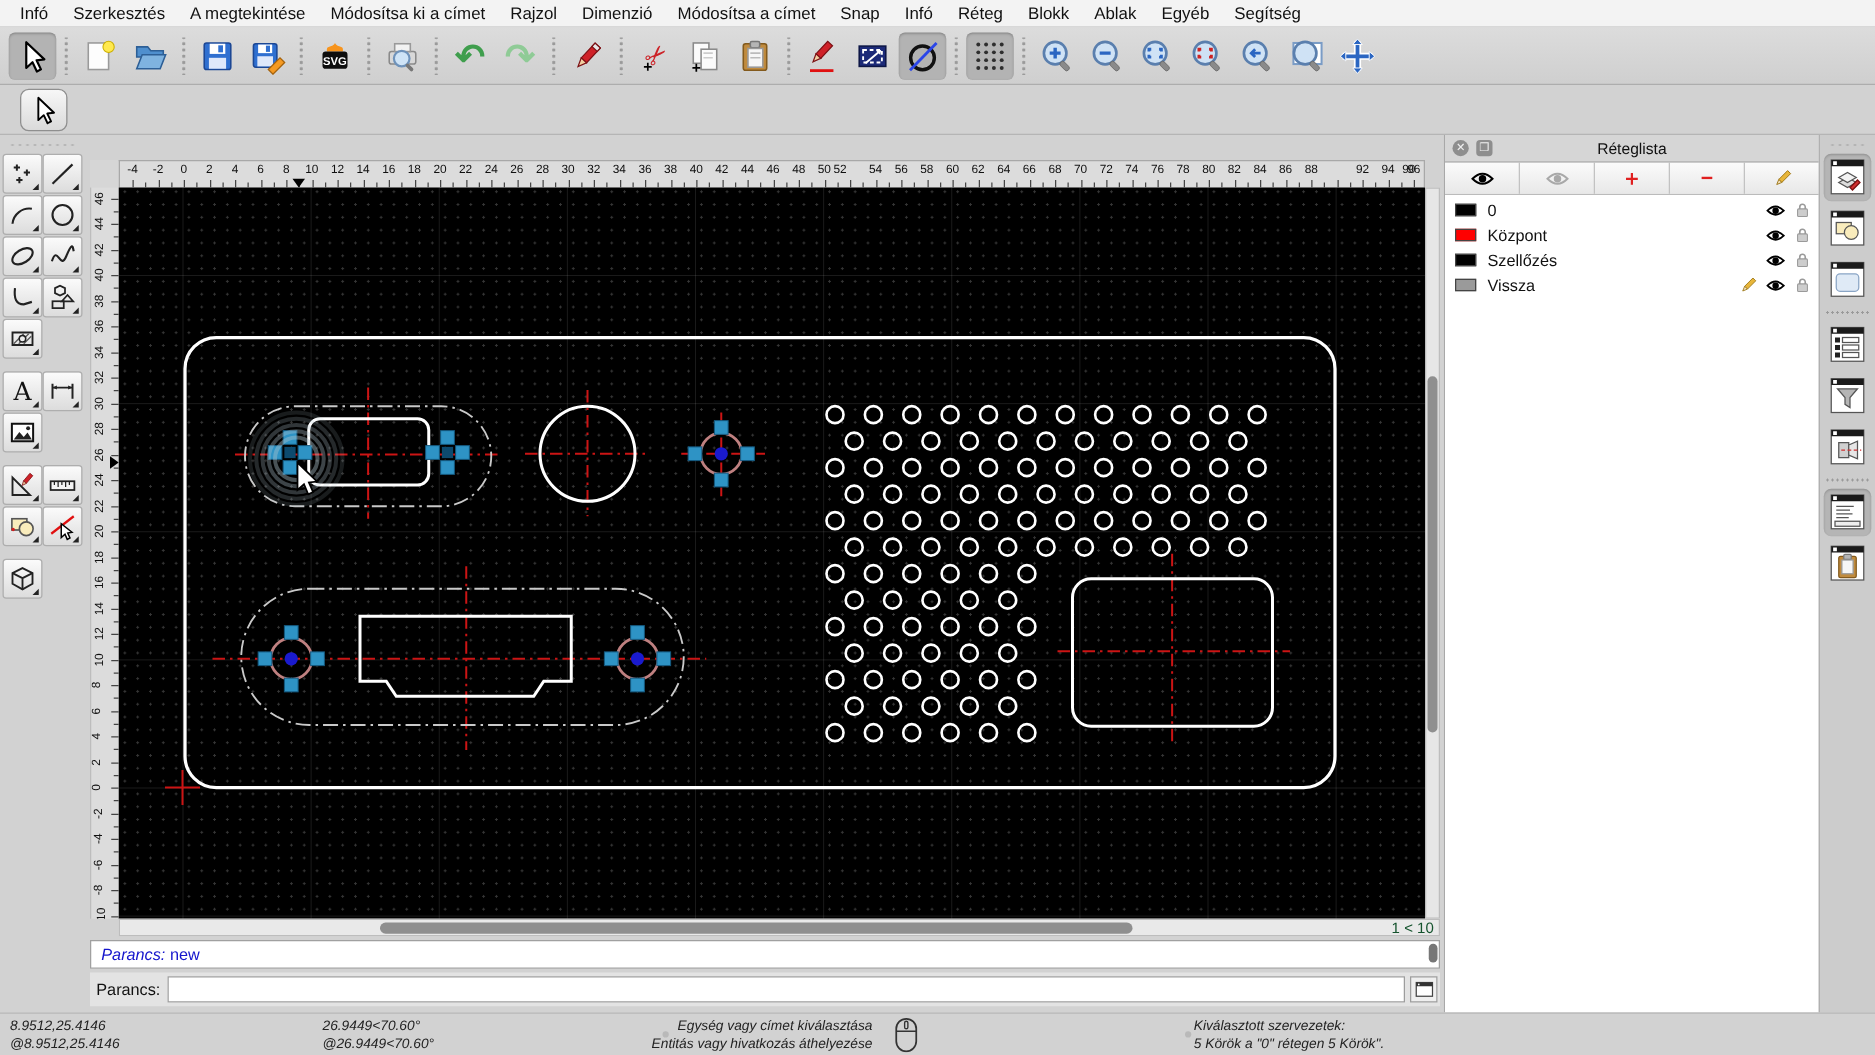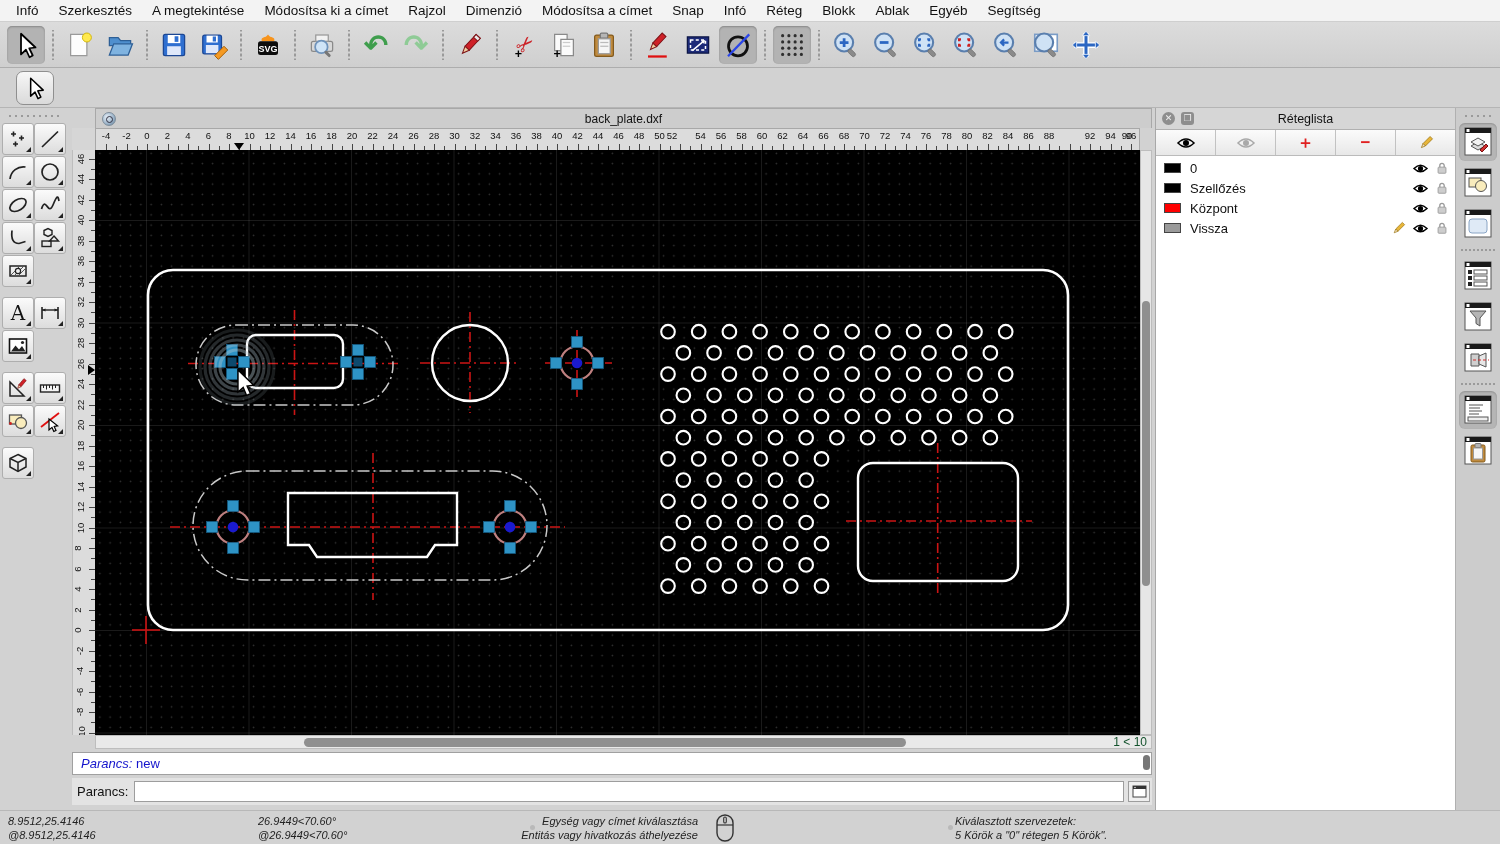--- a/index.html
+++ b/index.html
@@ -549,24 +549,20 @@
               <path d="M12 3.5 L20 7.5 V16 L12 20.5 L4 16 V7.5 Z" fill="none" stroke="#222" stroke-width="1.5"></path>
               <path d="M4 7.5 L12 11.5 L20 7.5 M12 11.5 V20.5" fill="none" stroke="#222" stroke-width="1.5"></path>
             </svg>
             <span class="corner"></span>
           </div>
         </div>
       </div>
   </div>
 
   <div id="center">
-    <div id="doc-titlebar">
-      <div id="doc-icon"></div>
-      <span id="doc-title">back_plate.dxf</span>
-    </div>
     <div id="ruler-corner"></div>
     <div id="ruler-h">
         <div class="rt-h" style="left: 10px; height: 6px;"></div>
         <span class="rl-h" style="left: 10px;">-4</span>
         <div class="rt-h" style="left: 20.25px; height: 4px;"></div>
         <div class="rt-h" style="left: 30.5px; height: 6px;"></div>
         <span class="rl-h" style="left: 30.5px;">-2</span>
         <div class="rt-h" style="left: 40.75px; height: 4px;"></div>
         <div class="rt-h" style="left: 51px; height: 6px;"></div>
         <span class="rl-h" style="left: 51px;">0</span>
@@ -1035,34 +1031,34 @@
           <svg width="17" height="13" viewBox="0 0 20 16">
             <path d="M2 8 Q10 0 18 8 Q10 16 2 8 Z" fill="none" stroke="#000" stroke-width="1.8"></path>
             <circle cx="10" cy="8" r="3.2" fill="#000"></circle>
           </svg>
           <svg width="14" height="14" viewBox="0 0 16 16">
             <rect x="3.5" y="7" width="9" height="7" rx="1" fill="#cdcdcd" stroke="#9a9a9a"></rect>
             <path d="M5.5 7 V5.2 a2.5 2.5 0 0 1 5 0 V7" fill="none" stroke="#9a9a9a" stroke-width="1.5"></path>
           </svg>
         </div>
         <div class="layer-row">
-          <div class="layer-swatch" style="background: rgb(0, 0, 0);"></div>
-          <span class="layer-name">Szellőzés</span>
+          <div class="layer-swatch" style="background: rgb(255, 0, 0);"></div>
+          <span class="layer-name">Központ</span>
           <svg width="17" height="13" viewBox="0 0 20 16">
             <path d="M2 8 Q10 0 18 8 Q10 16 2 8 Z" fill="none" stroke="#000" stroke-width="1.8"></path>
             <circle cx="10" cy="8" r="3.2" fill="#000"></circle>
           </svg>
           <svg width="14" height="14" viewBox="0 0 16 16">
             <rect x="3.5" y="7" width="9" height="7" rx="1" fill="#cdcdcd" stroke="#9a9a9a"></rect>
             <path d="M5.5 7 V5.2 a2.5 2.5 0 0 1 5 0 V7" fill="none" stroke="#9a9a9a" stroke-width="1.5"></path>
           </svg>
         </div>
         <div class="layer-row">
-          <div class="layer-swatch" style="background: rgb(255, 0, 0);"></div>
-          <span class="layer-name">Központ</span>
+          <div class="layer-swatch" style="background: rgb(0, 0, 0);"></div>
+          <span class="layer-name">Szellőzés</span>
           <svg width="17" height="13" viewBox="0 0 20 16">
             <path d="M2 8 Q10 0 18 8 Q10 16 2 8 Z" fill="none" stroke="#000" stroke-width="1.8"></path>
             <circle cx="10" cy="8" r="3.2" fill="#000"></circle>
           </svg>
           <svg width="14" height="14" viewBox="0 0 16 16">
             <rect x="3.5" y="7" width="9" height="7" rx="1" fill="#cdcdcd" stroke="#9a9a9a"></rect>
             <path d="M5.5 7 V5.2 a2.5 2.5 0 0 1 5 0 V7" fill="none" stroke="#9a9a9a" stroke-width="1.5"></path>
           </svg>
         </div>
         <div class="layer-row">

